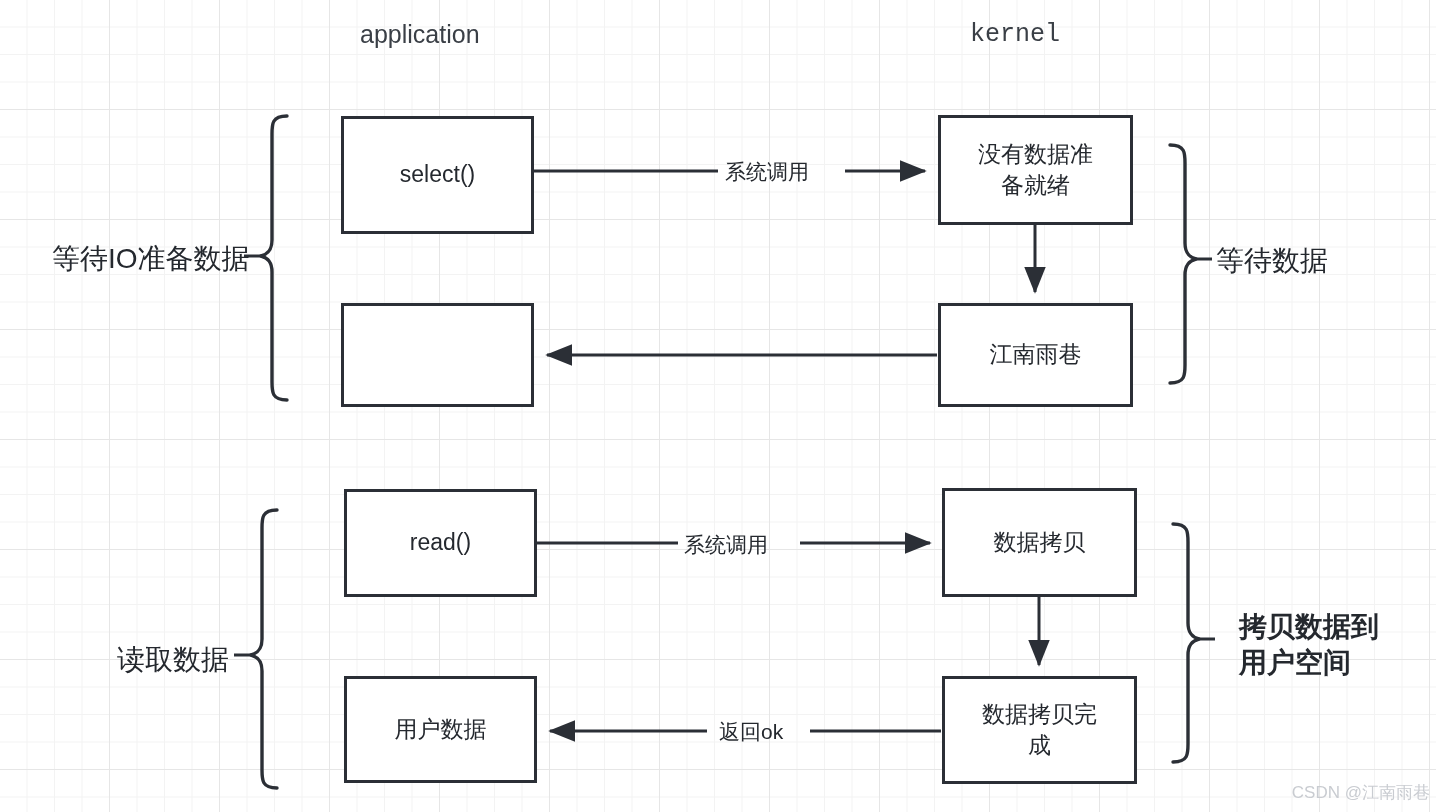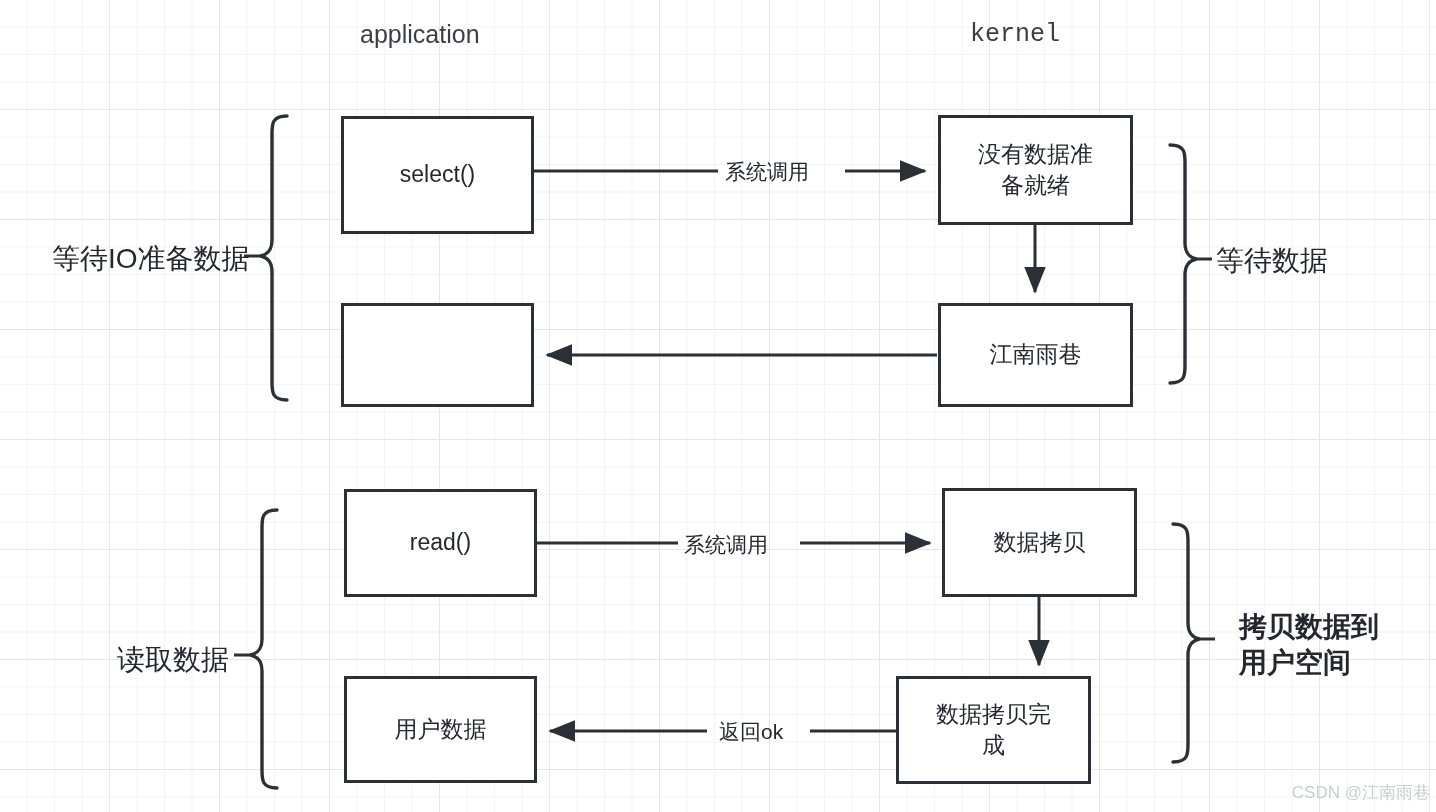--- a/index.html
+++ b/index.html
@@ -176,21 +176,21 @@
   <div class="node" style="left:341px; top:303px; width:193px; height:104px;"></div>
 
   <div class="node" style="left:938px; top:303px; width:195px; height:104px;">江南雨巷</div>
 
   <div class="node" style="left:344px; top:489px; width:193px; height:108px;text-align:right;">read()</div>
 
   <div class="node" style="left:942px; top:488px; width:195px; height:109px;">数据拷贝</div>
 
   <div class="node" style="left:344px; top:676px; width:193px; height:107px;">用户数据</div>
 
-  <div class="node" style="left:896px; top:676px; width:195px; height:108px;">数据拷贝完
+  <div class="node" style="left:942px; top:676px; width:195px; height:108px;">数据拷贝完
 成</div>
 
   <div class="edge-label" style="left:725px; top:158px;">系统调用</div>
 
   <div class="edge-label" style="left:684px; top:531px;">系统调用</div>
 
   <div class="edge-label" style="left:719px; top:718px;">返回ok</div>
 
   <div class="brace-label" style="left:52px; top:241px;">等待IO准备数据</div>
 

